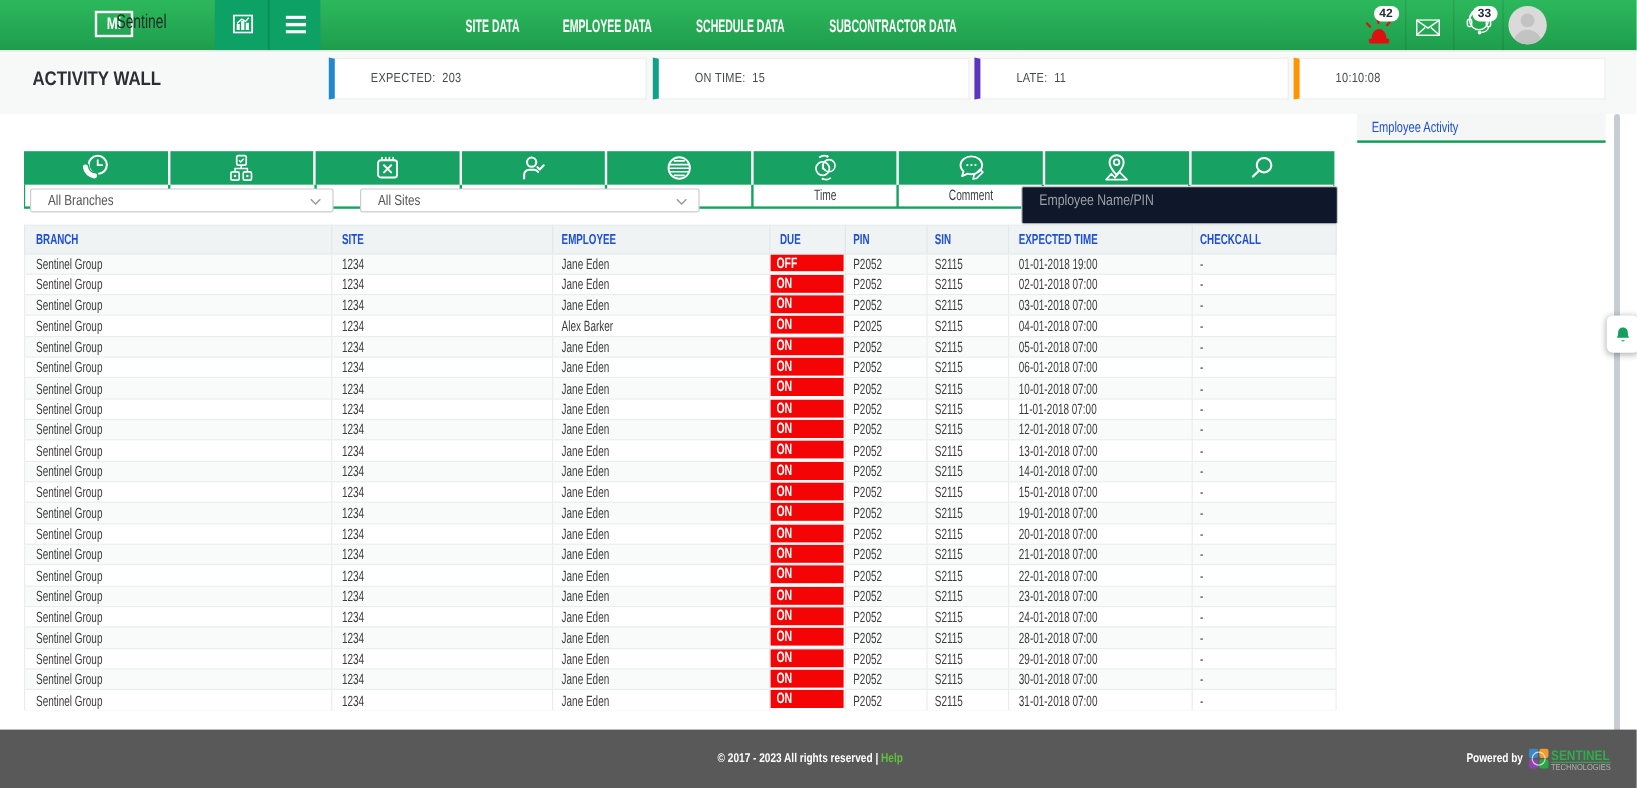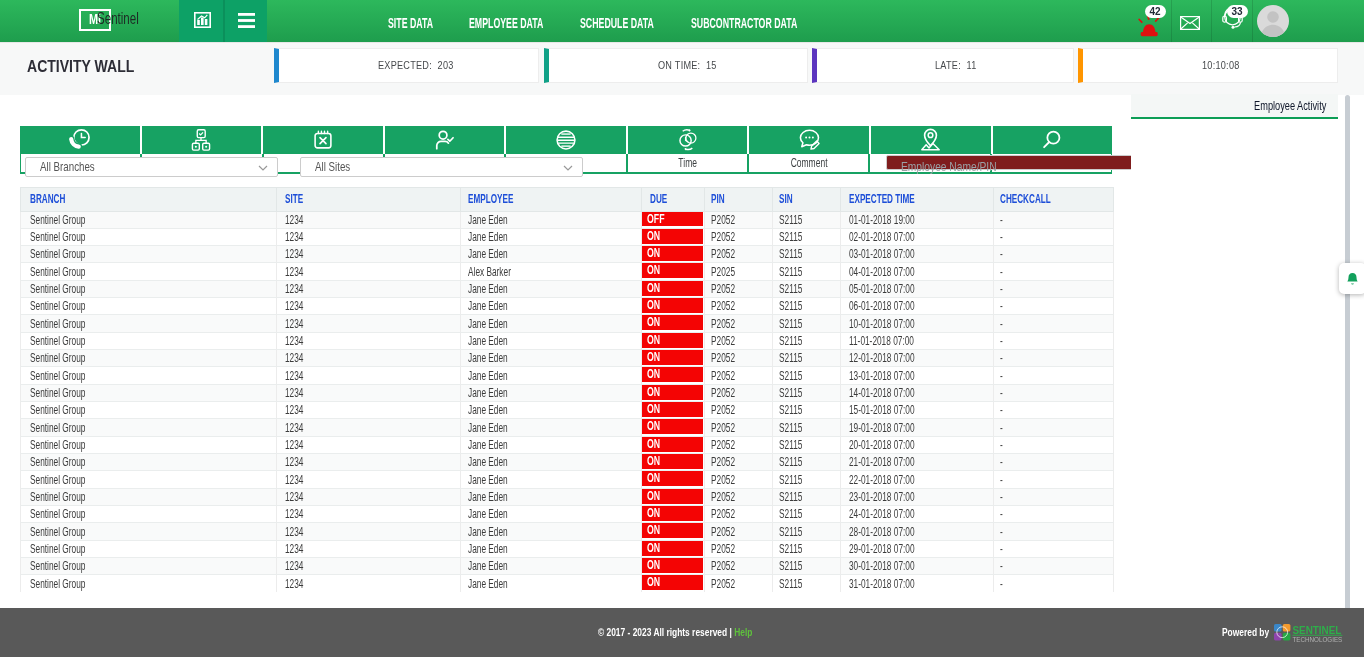--- a/index.html
+++ b/index.html
@@ -14,51 +14,51 @@
 #navbtns{position:absolute;left:179px;top:0;width:88px;height:42px;background:#0da166;}
 #navbtns .sep{position:absolute;left:44px;top:0;width:1.5px;height:42px;background:rgba(0,0,0,.10);}
 .nav-item{position:absolute;top:13.5px;color:#fff;font-weight:bold;font-size:15px;transform:scaleX(.585);transform-origin:0 50%;white-space:pre;}
 .vline{position:absolute;top:0;width:1px;height:42px;background:rgba(0,0,0,0.12);}
 .badge{position:absolute;background:#fff;color:#222c38;font-size:10px;font-weight:bold;border-radius:8px;width:21px;height:13.5px;text-align:center;line-height:13.5px;}
 #demo{position:absolute;left:1297px;top:12.5px;font-size:15px;letter-spacing:2.6px;color:#0c0c0c;margin-top:42px;}
 #avatar{position:absolute;left:1256.5px;top:5px;width:32px;height:32px;border-radius:50%;background:#dadada;overflow:hidden;}
 
 #strip{position:absolute;left:0;top:42px;width:1364px;height:53px;background:#f7f8f8;border-top:1px solid #e7e7e7;}
 #title{position:absolute;left:27px;top:57px;font-size:16.5px;font-weight:bold;color:#2d2d36;transform:scaleX(.85);transform-origin:0 50%;white-space:pre;}
-.card{position:absolute;top:48px;height:35px;background:#fff;border:1px solid #ededed;border-left-width:5px;font-size:11px;color:#46494c;line-height:33px;padding-left:30px;text-align:center;}
+.card{position:absolute;top:48px;height:35px;background:#fff;border:1px solid #ededed;border-left-width:5px;font-size:11px;color:#46494c;line-height:33px;padding-left:30px;}
 .card .n2{display:inline-block;transform:scaleX(.83);transform-origin:0 50%;white-space:pre;letter-spacing:.3px;}
 
 #tbar{position:absolute;left:20px;top:95px;width:1092px;height:47.5px;margin-top:31px;}
 #tbar .row1{display:flex;height:27.5px;background:#fff;}
 #tbar .row2{display:flex;height:20px;background:#17a263;padding:0 1.2px 1.6px 1.2px;}
 #tbar .tic{flex:1;background:#17a263;margin-right:2px;display:flex;align-items:center;justify-content:center;}
 #tbar .row1 .tic:last-child{margin-right:0;}
 #tbar .tlb{flex:1;background:#fff;margin-right:2px;font-size:12.5px;color:#3b3f41;text-align:center;line-height:18px;}
 #tbar .row2 .tlb:last-child{margin-right:0;}
 .nl{display:inline-block;transform:scaleX(.68);transform-origin:50% 50%;white-space:pre;}
 
 .sel{position:absolute;top:157px;height:20px;border:1px solid #ccc;border-radius:2px;background:#fff;font-size:12.2px;color:#555;line-height:18px;padding-left:14px;}
 .sel .n3,#npin .n3{display:inline-block;transform:scaleX(.8);transform-origin:0 50%;white-space:pre;}
 .sel svg{position:absolute;right:9px;top:7px;}
-#npin{position:absolute;left:851px;top:155px;width:264px;height:15px;border:1px solid #ccc;border-radius:2px;background:#7f1d1d;font-size:12.8px;color:#9aa0a5;line-height:21px;padding-left:14px;margin-left:35px;}
+#npin{position:absolute;left:851px;top:155px;width:264px;height:32px;border:1px solid #ccc;border-radius:2px;background:#0f172a;font-size:12.8px;color:#9aa0a5;line-height:21px;padding-left:14px;}
 
 #tclip{position:absolute;left:20px;top:187px;width:1094px;height:405px;overflow:hidden;}
 table{border-collapse:collapse;width:1093px;table-layout:fixed;}
 th{background:#eff3f3;color:#1d4ed8;font-size:12px;font-weight:bold;text-align:left;height:23.5px;border:1px solid #e2e7e7;padding:0;}
 th .n{transform:scaleX(.68);}
 td{font-size:12.3px;color:#3c3c3c;height:17.34px;border-bottom:1px solid #eaeded;border-left:1px solid #ececec;border-right:1px solid #ececec;padding:0;white-space:nowrap;overflow:hidden;}
 tbody tr:nth-child(odd) td{background:#f9fafa;}
 td.c4{padding:0;position:relative;}
 tbody tr:nth-child(odd) td.c4,tbody tr:nth-child(even) td.c4{background:transparent;}
 .due{display:block;position:absolute;left:-0.5px;top:0;right:0.8px;bottom:1.4px;background:#f40404;color:#fff;font-weight:bold;font-size:12.5px;padding-left:5.5px;line-height:15.5px;}
 col.w1{width:256px;}col.w2{width:183.5px;}col.w3{width:181.5px;}col.w4{width:63px;}col.w5{width:67.5px;}col.w6{width:68.5px;}col.w7{width:152.5px;}col.w8{width:120.5px;}
 td.c1,th.h1{padding-left:8.5px;}td.c2,th.h2{padding-left:8px;}td.c3,th.h3{padding-left:7px;}th.h4{padding-left:8px;}td.c5,th.h5{padding-left:6px;}td.c6,th.h6{padding-left:6.5px;}td.c7,th.h7{padding-left:7.5px;}td.c8,th.h8{padding-left:6px;}
 
 #panel{position:absolute;left:1131px;top:94px;width:207px;height:498px;background:#fff;}
-#phead{height:25px;background:#f4f7f6;border-bottom:2.7px solid #0d9e56;color:#0f172a;font-size:12.3px;text-align:right;line-height:25px;}
+#phead{height:25px;background:#f4f7f6;border-bottom:2.7px solid #0d9e56;color:#1d4ed8;font-size:12.3px;text-align:left;line-height:25px;}
 #phead .nl{transform:scaleX(.75);}
 #sbar{position:absolute;left:1344.5px;top:95px;width:5px;height:517px;background:#c7cdd3;border-radius:3px;}
 #bellbtn{position:absolute;left:1339px;top:262.5px;width:27px;height:31px;background:#fff;border-radius:5px;box-shadow:0 1px 5px rgba(0,0,0,.3);}
 
 #footer{position:absolute;left:0;top:608px;width:1364px;height:49px;background:#595959;}
 .ftxt{position:absolute;top:625.5px;color:#fff;font-size:10.5px;font-weight:bold;transform:scaleX(.8);transform-origin:0 50%;white-space:pre;line-height:12px;}
 .ftxt span{color:#5fc13d;}
 </style></head>
 <body>
 <div id="nav">

